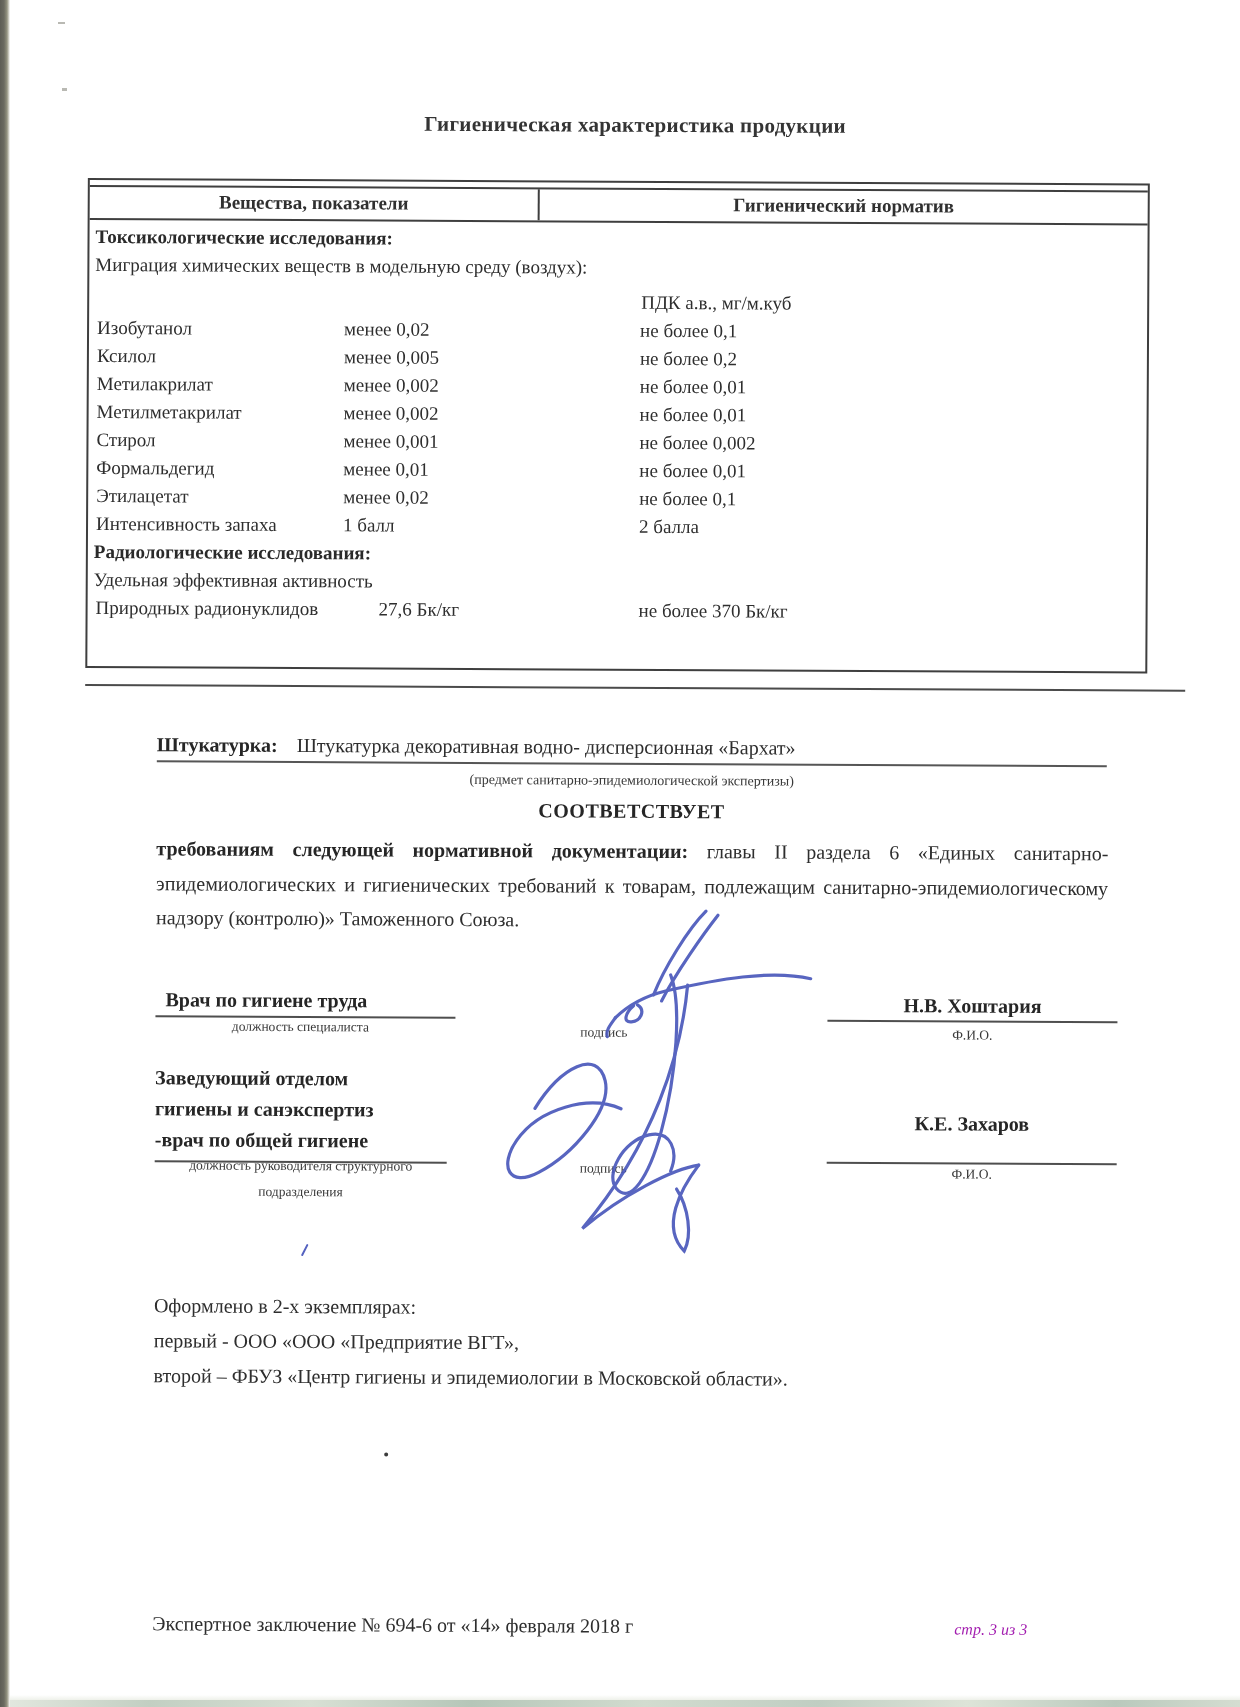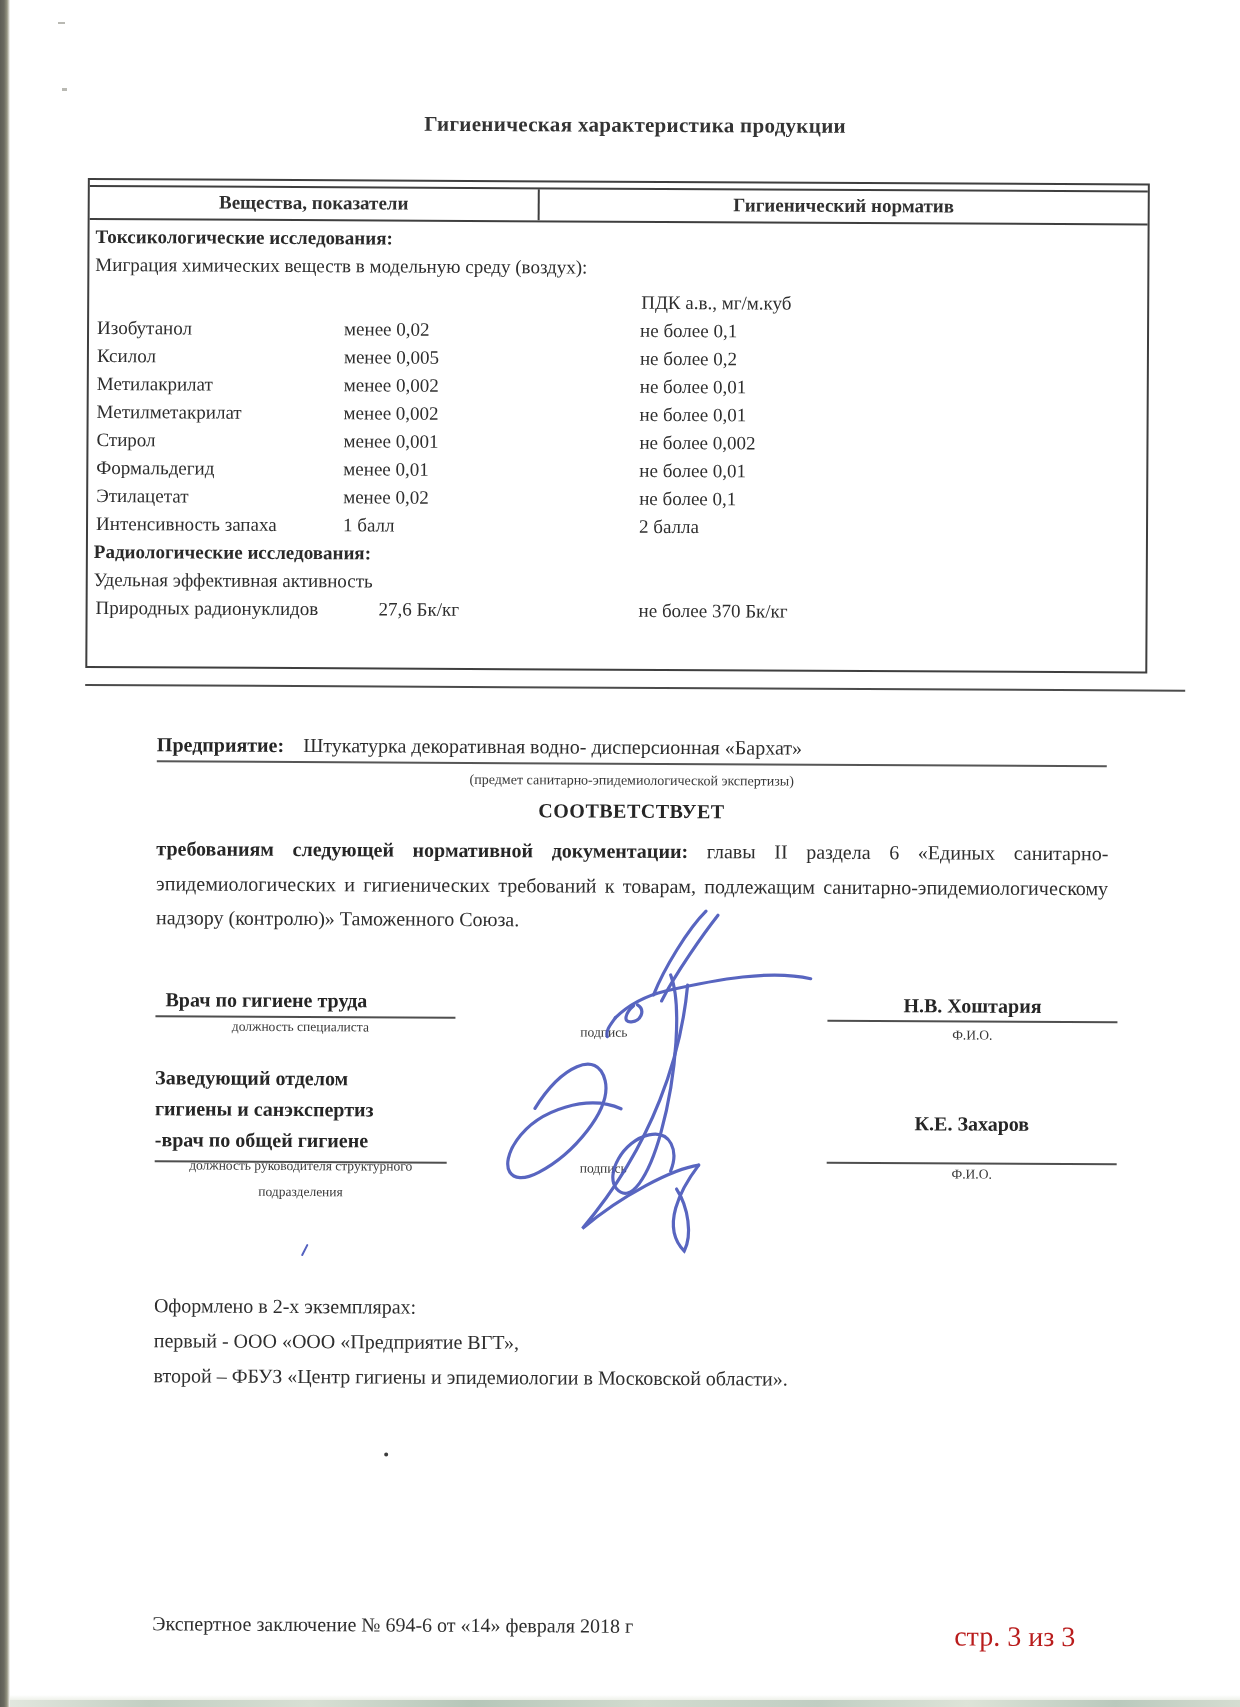--- a/index.html
+++ b/index.html
@@ -147,21 +147,21 @@
   
   .copies{
     left:160px;top:1288px;width:950px;
     font-size:20px;line-height:35px;color:#2e2e2e;
   }
   .dot{
     left:391px;top:1451px;width:4px;height:4px;border-radius:50%;
     background:#3c3c3c;
   }
   .footer-left{left:160px;top:1612px;font-size:20px;color:#2e2e2e;white-space:nowrap;}
-  .footer-right{left:962px;top:1616px;font-size:28px;color:#b91c1c;white-space:nowrap;}
+  .footer-right{left:962px;top:1616px;font-size:16px;color:#a21caf;white-space:nowrap;font-style:italic;}
 </style>
 </head>
 <body>
 
 <div class="page">
 
   <div class="edge-left"></div>
   <div class="edge-bottom-haze"></div>
   <div class="edge-bottom"></div>
   <div class="speck" style="left:58px;top:22px;width:7px;height:2px;"></div>
@@ -228,21 +228,21 @@
           <span class="c1">Природных радионуклидов</span>
           <span class="c2 indent">27,6 Бк/кг</span>
           <span class="c3">не более 370 Бк/кг</span>
         </div>
       </div>
     </div>
 
     <div class="abs hr-wide"></div>
 
     <div class="abs concl">
-      <span class="lbl">Предприятие:</span>
+      <span class="lbl">Штукатурка:</span>
       <span class="subj">Штукатурка декоративная водно- дисперсионная «Бархат»</span>
     </div>
     <div class="abs concl-cap">(предмет санитарно-эпидемиологической экспертизы)</div>
     <div class="abs verdict">СООТВЕТСТВУЕТ</div>
     <div class="abs reqs">
       <span class="lead">требованиям следующей нормативной документации:</span><span> главы II раздела 6 «Единых санитарно-эпидемиологических и гигиенических требований к товарам, подлежащим санитарно-эпидемиологическому надзору (контролю)» Таможенного Союза.</span>
     </div>
 
     <div class="abs sigpos1">Врач по гигиене труда</div>
     <div class="abs sigpos1-cap">должность специалиста</div>

